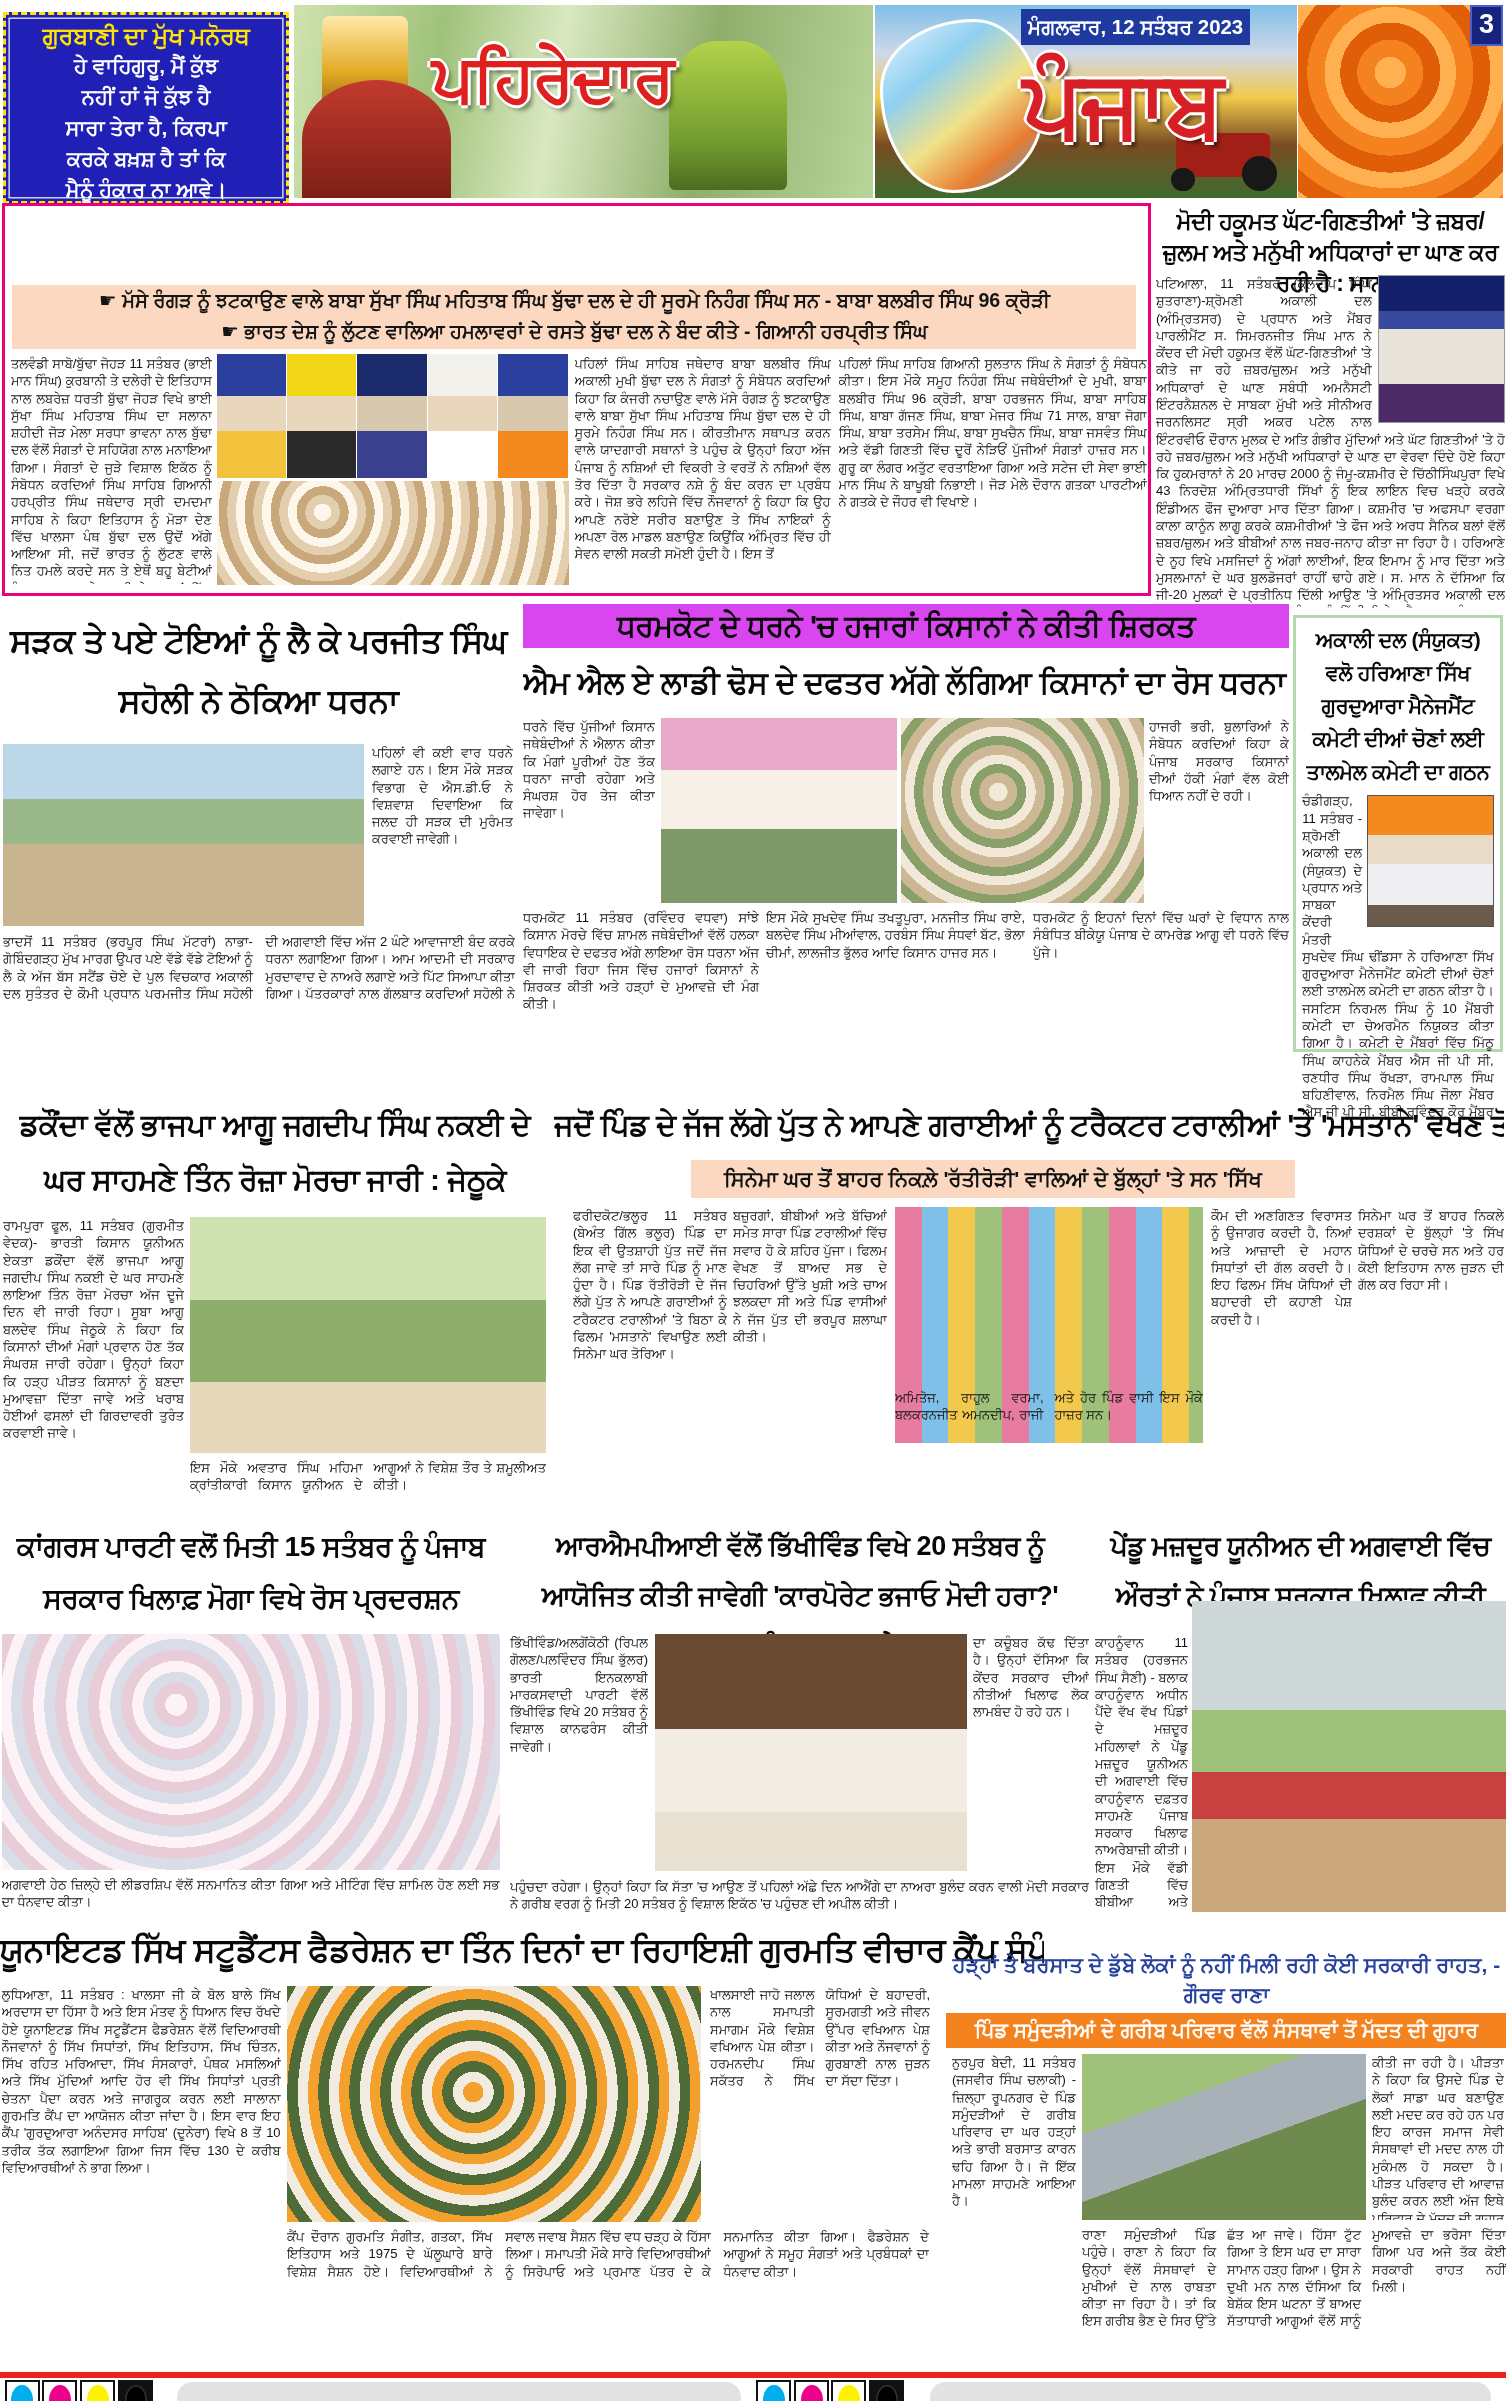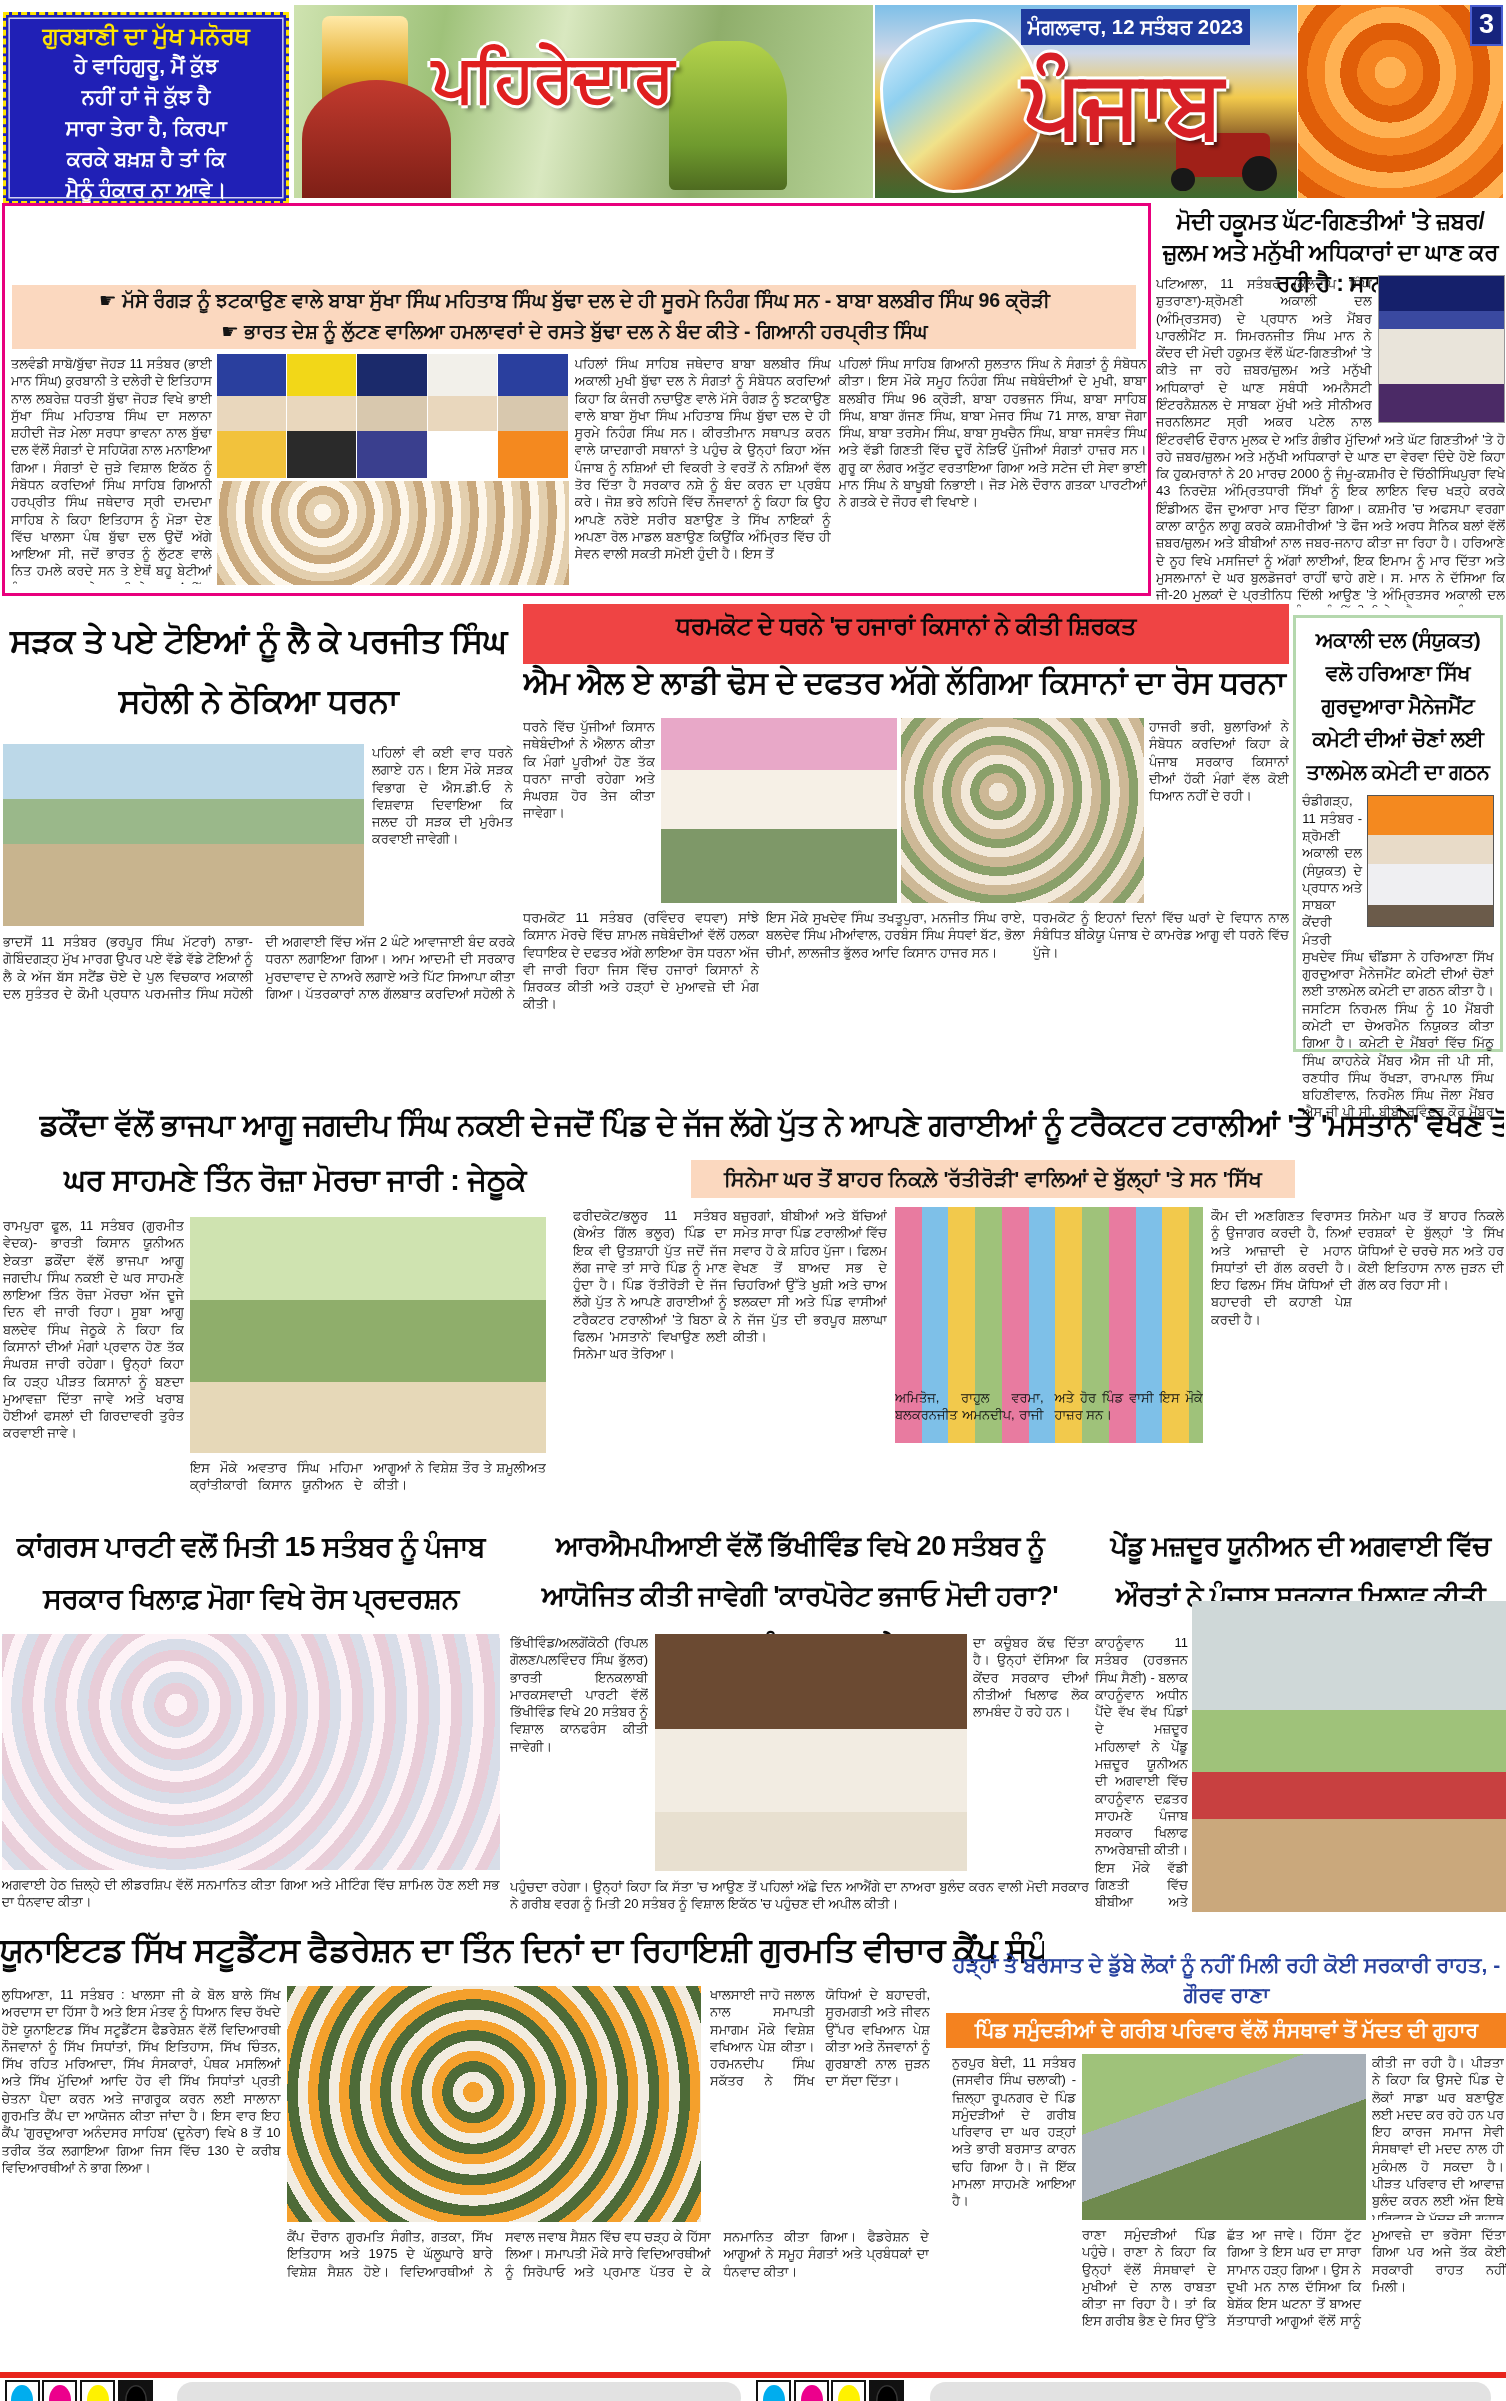--- a/index.html
+++ b/index.html
@@ -58,39 +58,39 @@
   #a2body{left:1156px;top:275px;width:349px;height:333px;}
   #a2body .fl{float:right;width:127px;height:148px;margin:0 0 4.7px 6.3px;border:1.6px solid #999;box-sizing:border-box;
           background:linear-gradient(180deg,#15206b 0 24%,#3a49a0 24% 36%,#e9e4da 36% 74%,#4b2a66 74% 100%);}
   
   #a3hl{left:0;top:611px;width:517px;font-size:33px;line-height:60px;}
   #a3photo{left:3.1px;top:744px;width:361px;height:182px;
           background:linear-gradient(180deg,#bcd8e8 0 30%,#9ab88a 30% 55%,#c8b48e 55% 100%);}
   #a3side{left:372px;top:744px;width:141px;height:182px;}
   #a3bottom{left:3.1px;top:933px;width:512px;height:82px;column-count:2;column-gap:12.6px;}
   
-  #a4kicker{left:523px;top:604px;width:766px;height:60px;background:#ef4444;font-size:24px;line-height:44px;}
+  #a4kicker{left:523px;top:604px;width:766px;height:44px;background:#d946ef;font-size:30px;line-height:44px;}
   #a4hl{left:523px;top:652px;width:766px;font-size:31px;line-height:61px;}
   #a4colL{left:523px;top:718px;width:132px;height:185px;}
   #a4photoA{left:661px;top:718px;width:236px;height:185px;
           background:linear-gradient(180deg,#e8a8c8 0 28%,#f6f0e6 28% 60%,#7e9868 60% 100%);}
   #a4photoB{left:901px;top:718px;width:243px;height:185px;
           background:repeating-radial-gradient(circle at 40% 40%,#f2e8d8 0 9.4px,#cdb896 9.4px 19px,#8aa06a 19px 28px);}
   #a4colR{left:1149px;top:718px;width:140px;height:185px;}
   #a4b1{left:523px;top:909px;width:236px;height:108px;}
   #a4b2{left:766px;top:909px;width:259px;height:108px;}
   #a4b3{left:1033px;top:909px;width:256px;height:108px;}
   
   #a5{left:1293px;top:615px;width:210px;height:437px;border:3.1px solid #b5d8ae;box-sizing:border-box;padding:4.7px 6.3px;}
   #a5 .hl{font-size:21px;line-height:33px;}
   #a5 .bd{margin-top:4.7px;height:330px;overflow:hidden;}
   #a5 .fl{float:right;width:127px;height:132px;margin:3.1px 0 4.7px 4.7px;border:1.6px solid #555;box-sizing:border-box;
           background:linear-gradient(180deg,#f4891f 0 30%,#e8dbc8 30% 52%,#efeff2 52% 84%,#6b5b4a 84% 100%),#1d3f8f;}
   
-  #a6hl{left:0;top:1097px;width:550px;font-size:30px;line-height:55px;padding-left:20px;}
+  #a6hl{left:0;top:1097px;width:550px;font-size:30px;line-height:55px;}
   #a6colL{left:3.1px;top:1217px;width:181px;height:295px;}
   #a6photo{left:190px;top:1217px;width:356px;height:236px;
           background:linear-gradient(180deg,#cfe3b0 0 35%,#8fae6b 35% 70%,#e6d8b8 70% 100%);}
   #a6below{left:190px;top:1459px;width:356px;height:53px;column-count:2;column-gap:11px;}
   
   #a7hl{left:554px;top:1096px;width:950px;font-size:30px;line-height:58px;}
   #a7sub{left:691px;top:1160px;width:604px;height:38px;background:#fbd8bf;font-size:21px;line-height:38px;font-weight:800;text-align:center;overflow:hidden;}
   #a7colA{left:573px;top:1207px;width:154px;height:305px;}
   #a7colB{left:733px;top:1207px;width:154px;height:305px;}
   #a7photo{left:895px;top:1207px;width:308px;height:236px;

